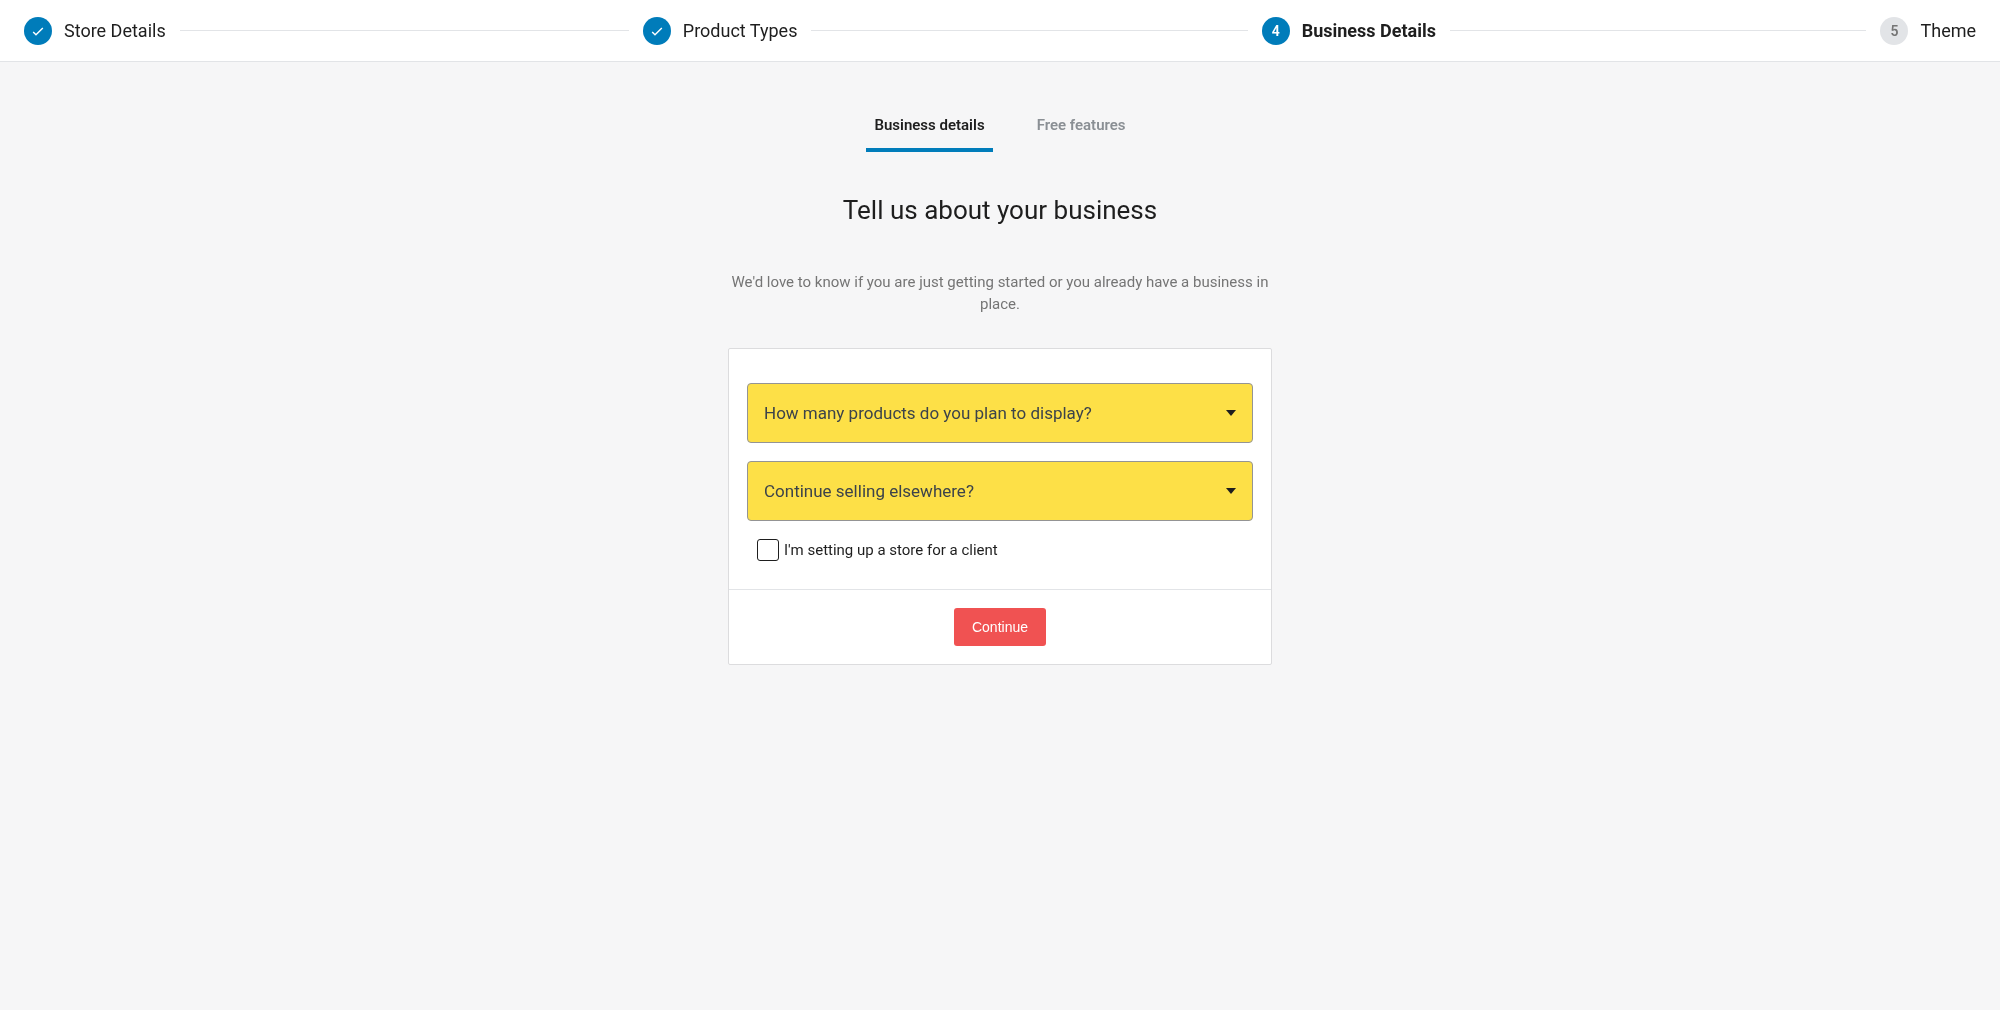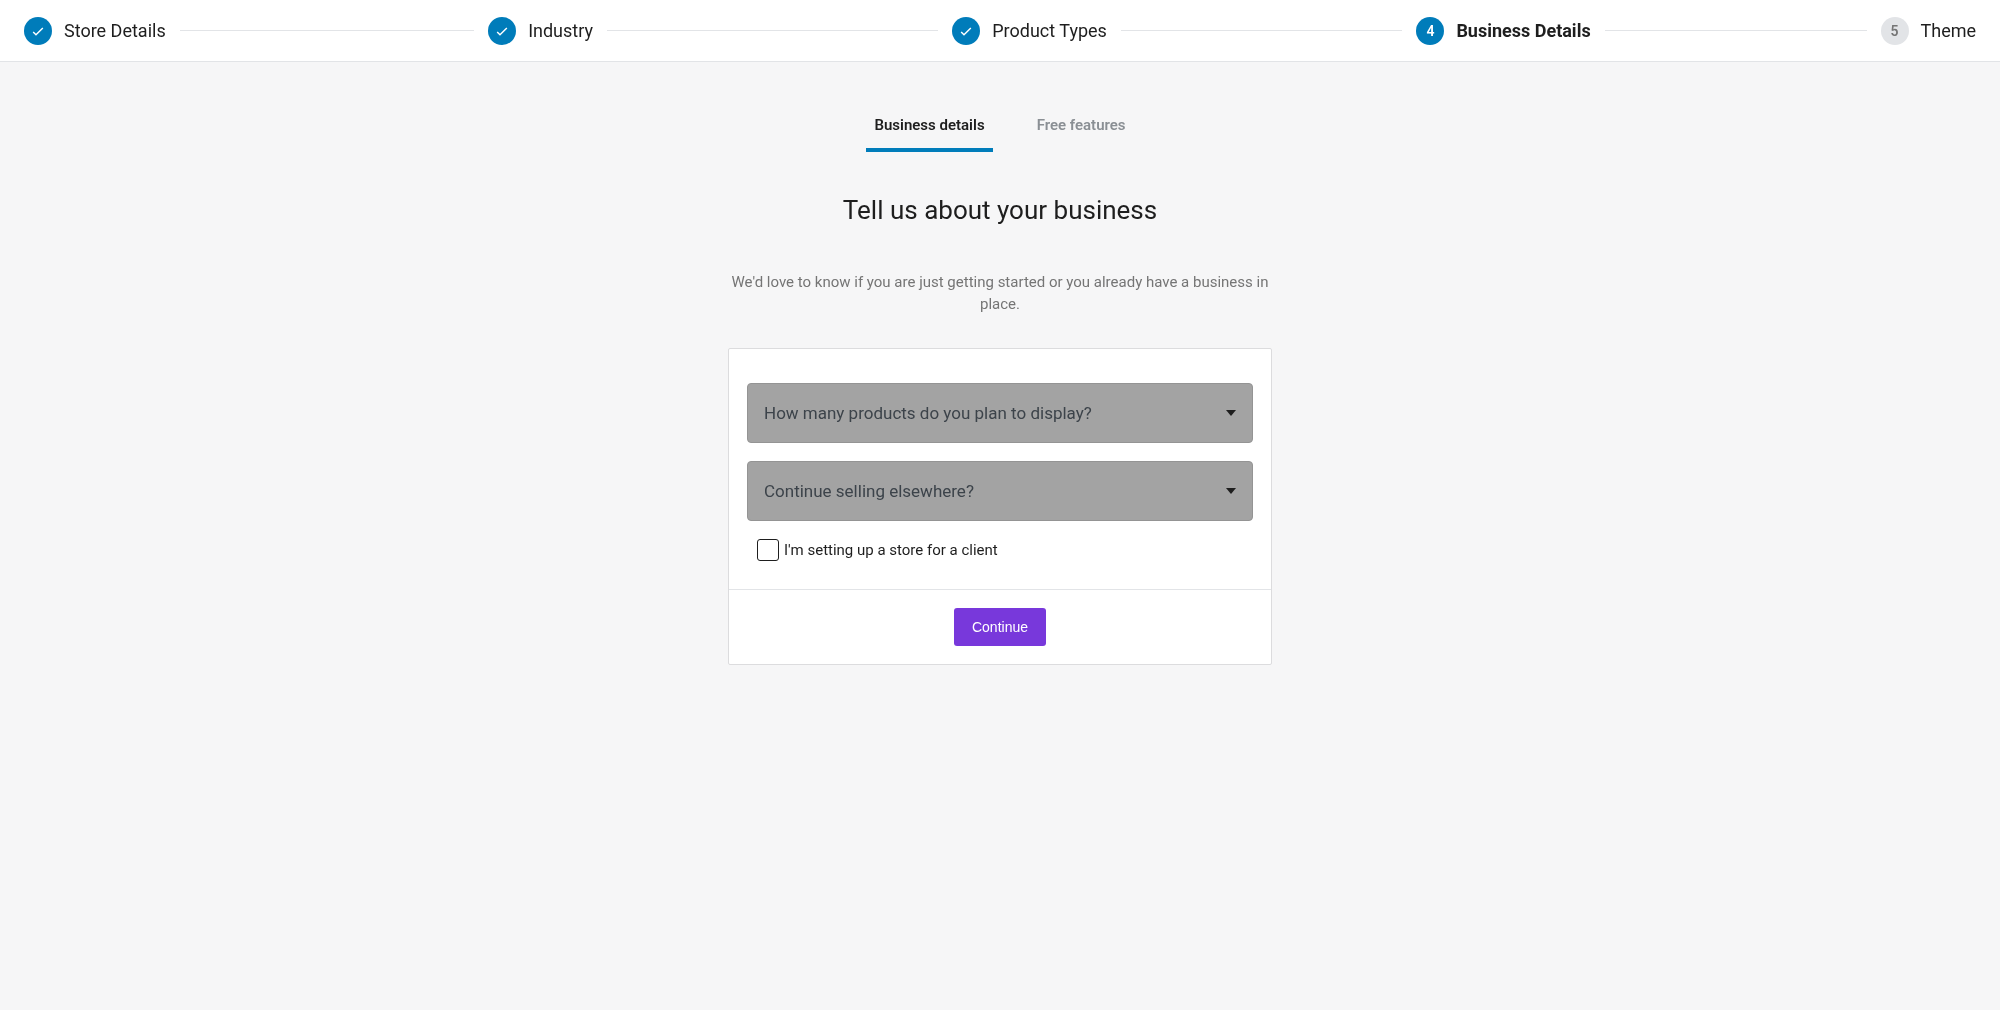--- a/index.html
+++ b/index.html
@@ -121,21 +121,21 @@
       width: 100%;
       height: 60px;
       border: 1px solid #949494;
       border-radius: 4px;
       display: flex;
       align-items: center;
       justify-content: space-between;
       padding: 0 16px;
       font-size: 17px;
       color: #3c434a;
-      background: #a3a3a3;
+      background: #fde047;
       cursor: pointer;
       margin-bottom: 18px;
     }
     .select-field:last-of-type { margin-bottom: 24px; }
     .select-caret {
       width: 0; height: 0;
       border-left: 5px solid transparent;
       border-right: 5px solid transparent;
       border-top: 6px solid #1e1e1e;
     }
@@ -154,21 +154,21 @@
       background: #fff;
       cursor: pointer;
     }
     .checkbox-label {
       font-size: 15px;
       color: #1e1e1e;
     }
 
     .btn-primary {
       display: inline-block;
-      background: #6d28d9;
+      background: #ef4444;
       color: #fff;
       font-size: 14px;
       font-weight: 400;
       border: none;
       border-radius: 3px;
       padding: 11px 18px;
       cursor: pointer;
       opacity: 0.92;
     }
   </style>
@@ -182,31 +182,20 @@
       <span class="step-circle done">
         <svg viewBox="0 0 24 24">
             <path d="M9 16.2l-3.5-3.5L4 14.2 9 19.2 20 8.2l-1.5-1.5z"></path>
           </svg>
       </span>
       <span class="step-label">Store Details</span>
     </div>
     <span class="step-divider"></span>
   </div>
 
-  <div class="step-wrap">
-    <div class="step done">
-      <span class="step-circle done">
-        <svg viewBox="0 0 24 24">
-            <path d="M9 16.2l-3.5-3.5L4 14.2 9 19.2 20 8.2l-1.5-1.5z"></path>
-          </svg>
-      </span>
-      <span class="step-label">Industry</span>
-    </div>
-    <span class="step-divider"></span>
-  </div>
 
   <div class="step-wrap">
     <div class="step done">
       <span class="step-circle done">
         <svg viewBox="0 0 24 24">
             <path d="M9 16.2l-3.5-3.5L4 14.2 9 19.2 20 8.2l-1.5-1.5z"></path>
           </svg>
       </span>
       <span class="step-label">Product Types</span>
     </div>

